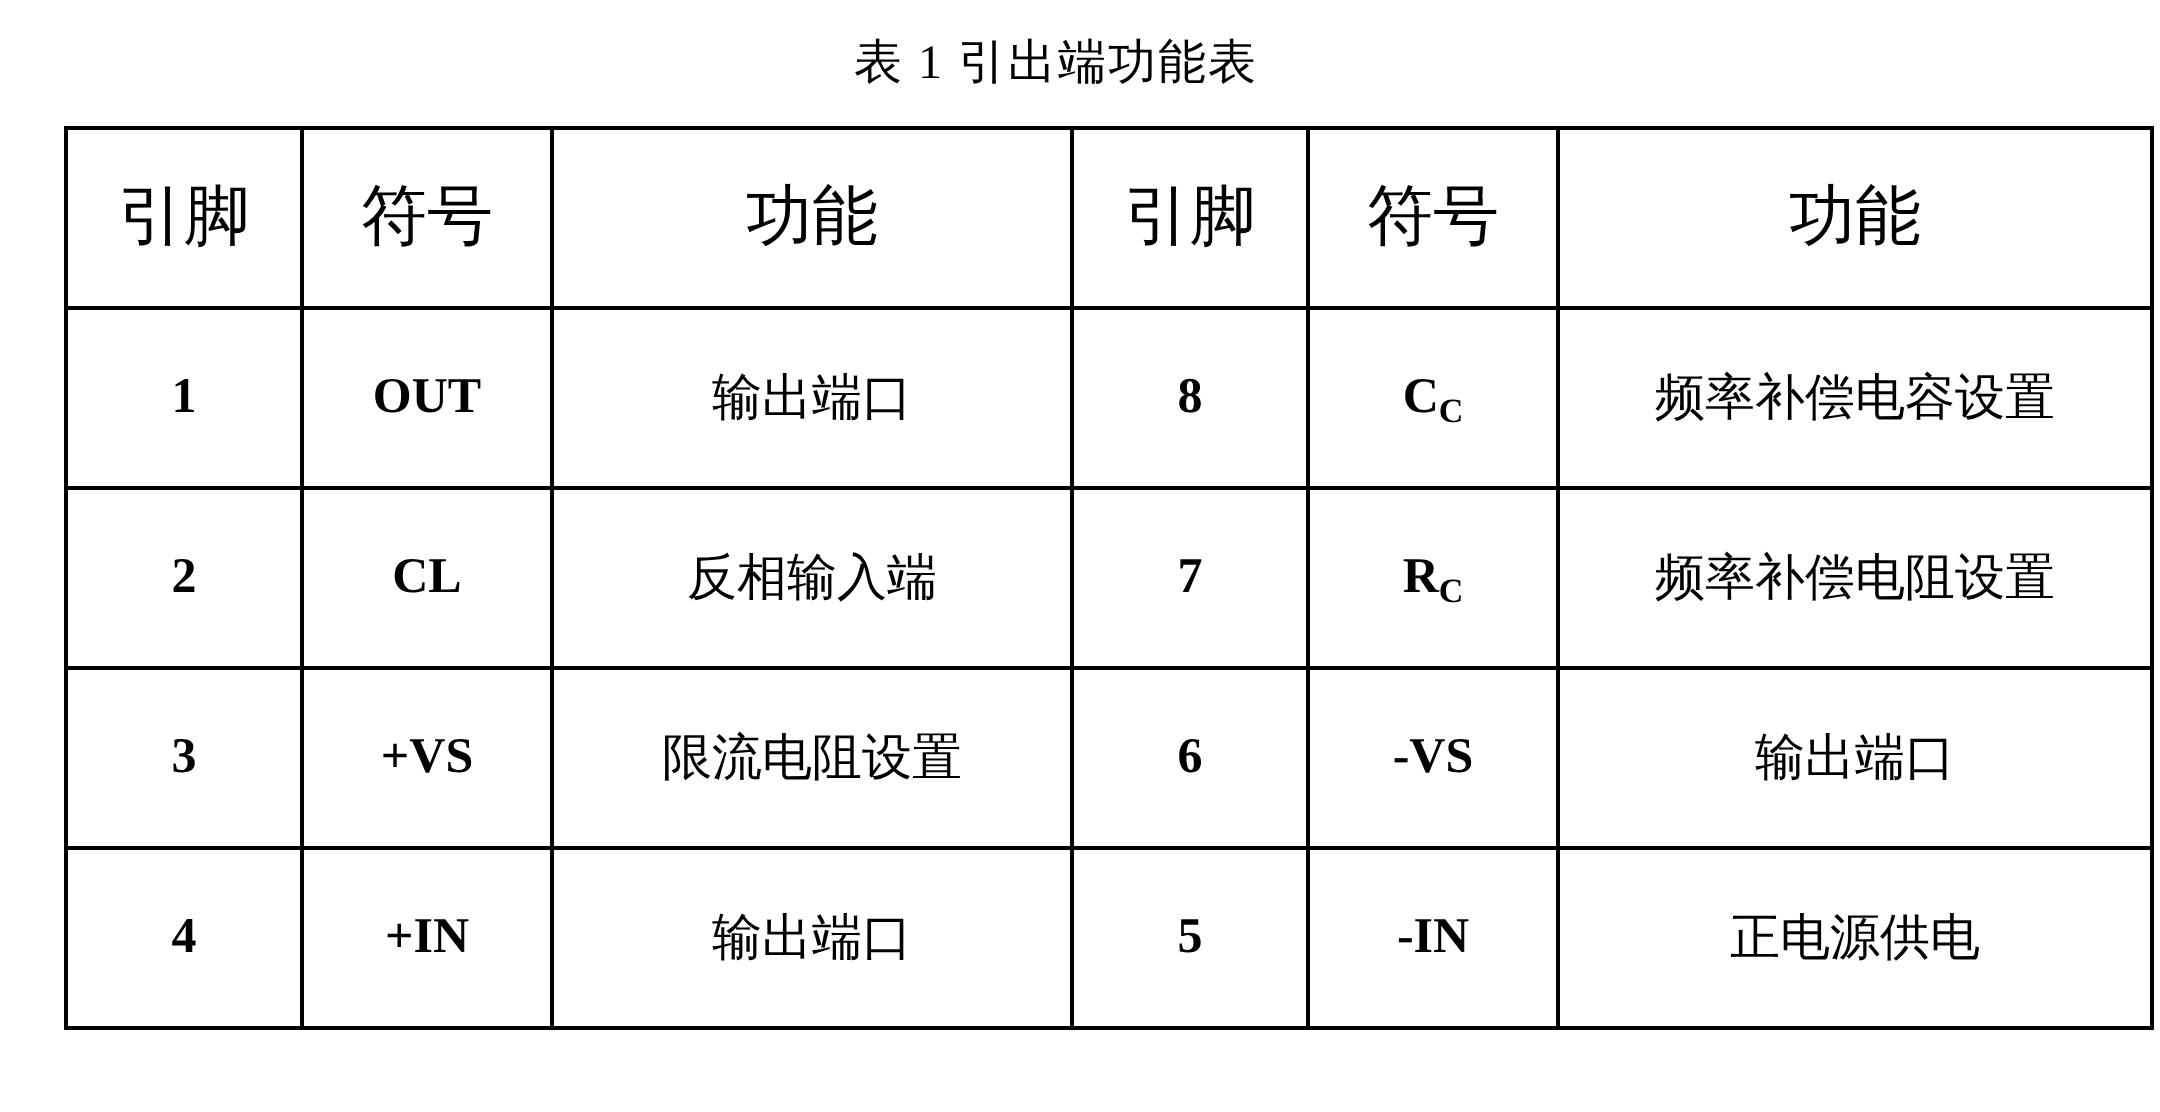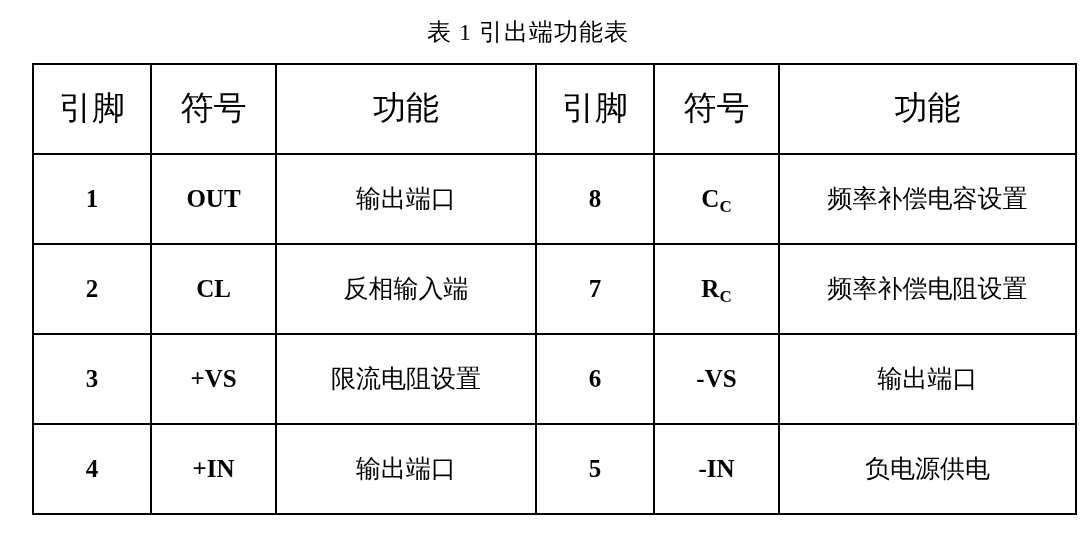--- a/index.html
+++ b/index.html
@@ -124,19 +124,19 @@
           <td class="pin">6</td>
           <td class="sym"><span>-VS</span><sub></sub></td>
           <td class="fn">输出端口</td>
         </tr>
         <tr>
           <td class="pin">4</td>
           <td class="sym"><span>+IN</span><sub></sub></td>
           <td class="fn">输出端口</td>
           <td class="pin">5</td>
           <td class="sym"><span>-IN</span><sub></sub></td>
-          <td class="fn">负电源供电</td>
+          <td class="fn">正电源供电</td>
         </tr>
       </tbody>
     </table>
   </div>
 
 </div>
 
 </body></html>

